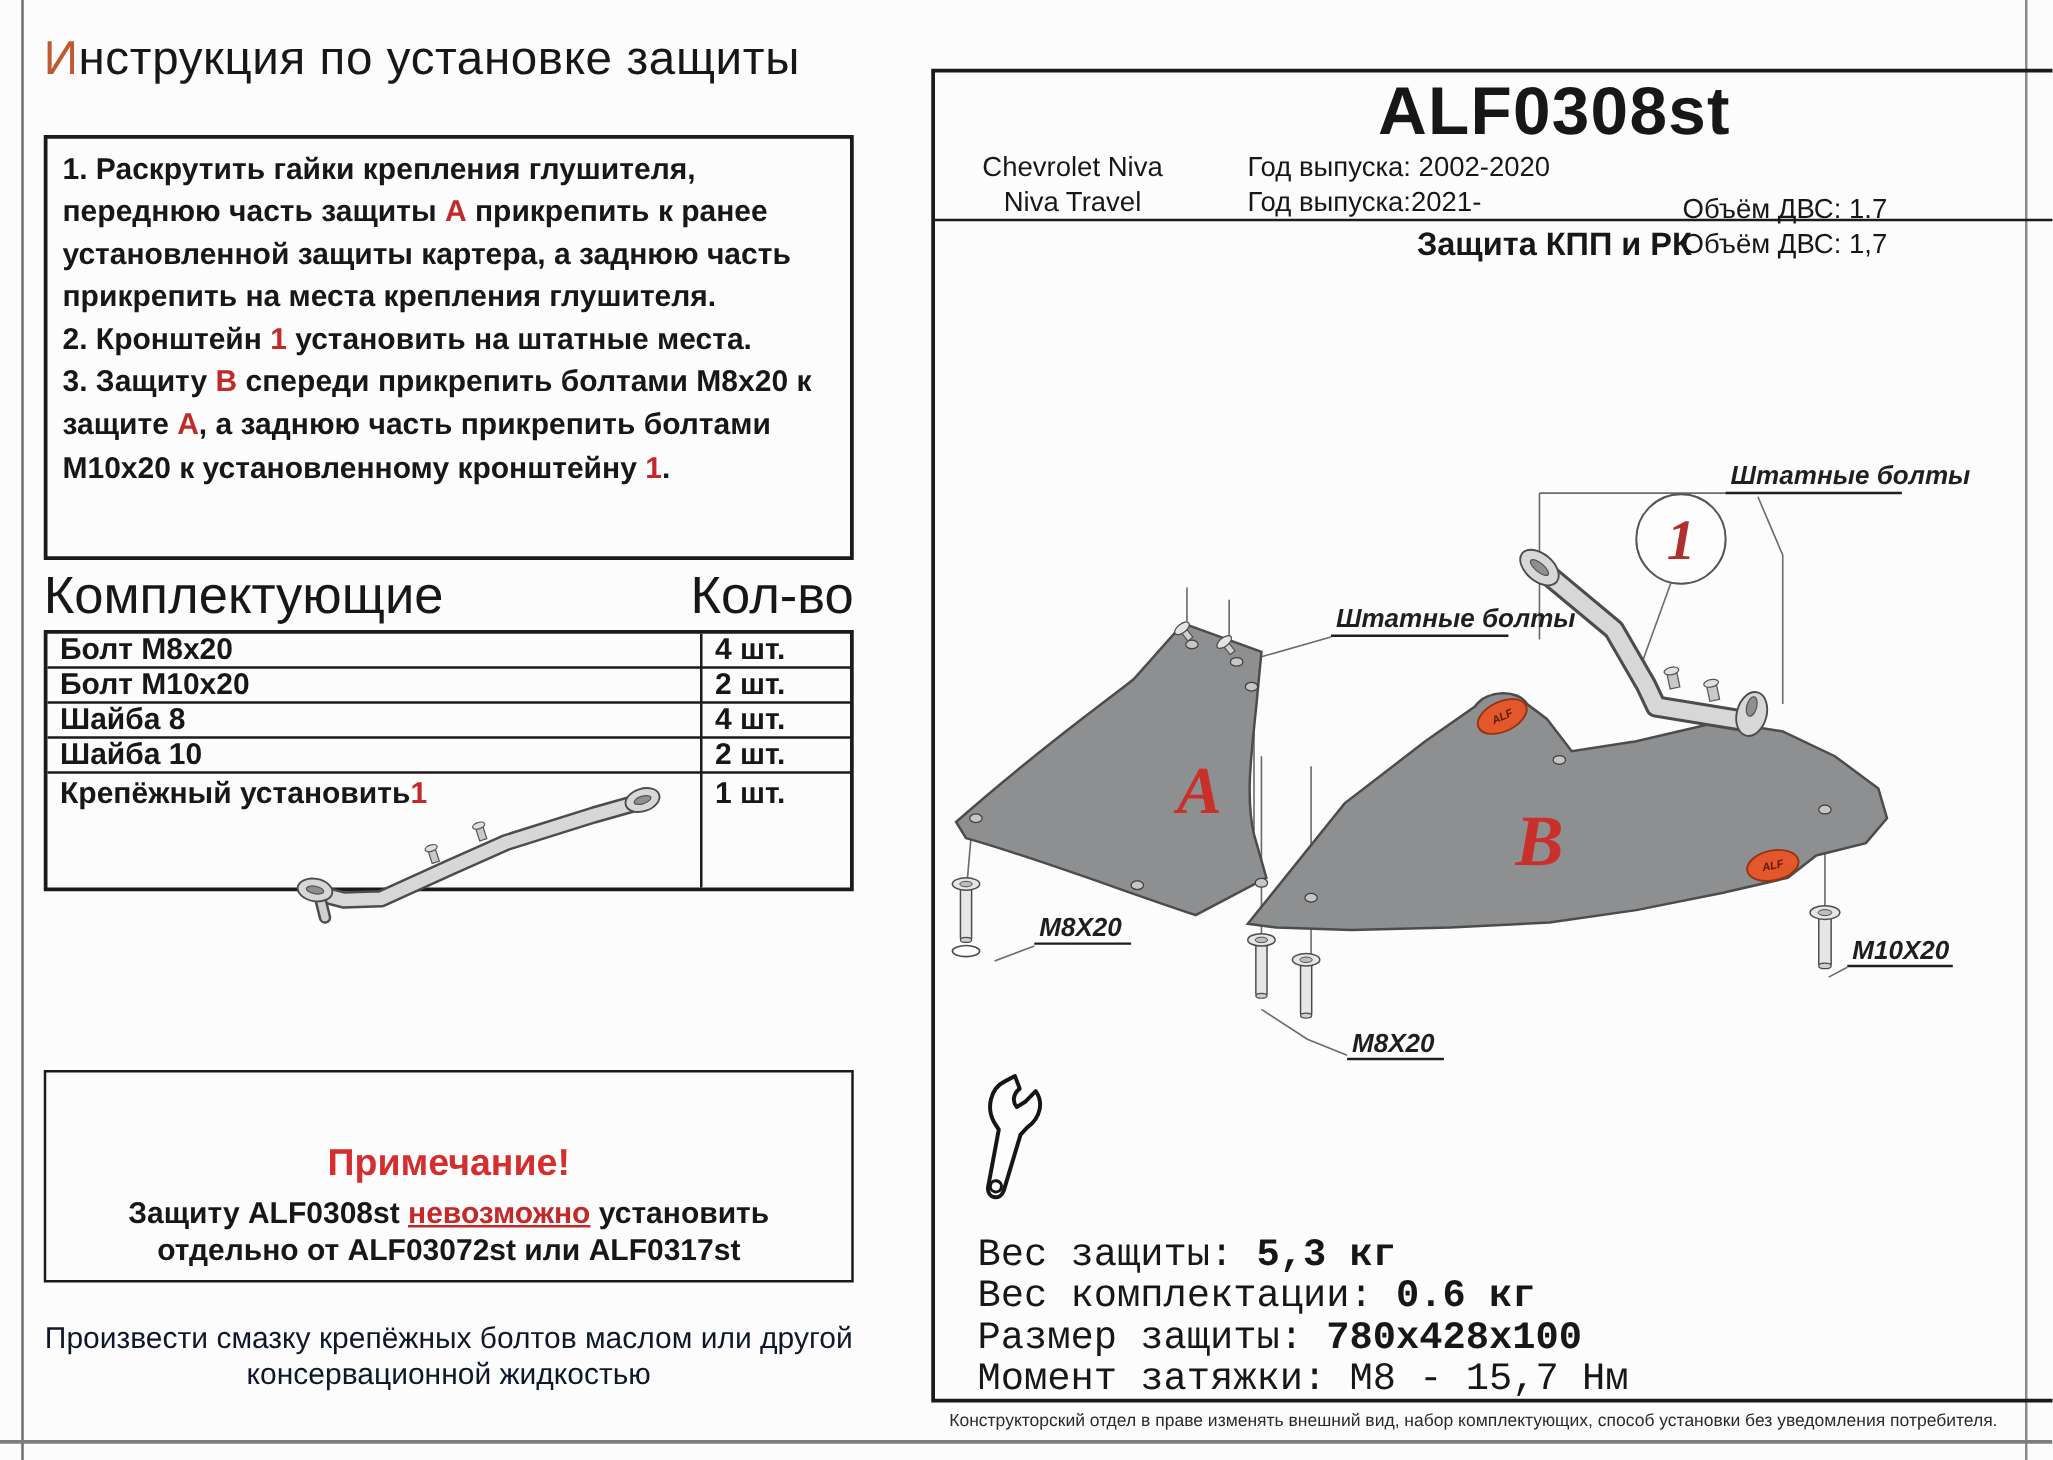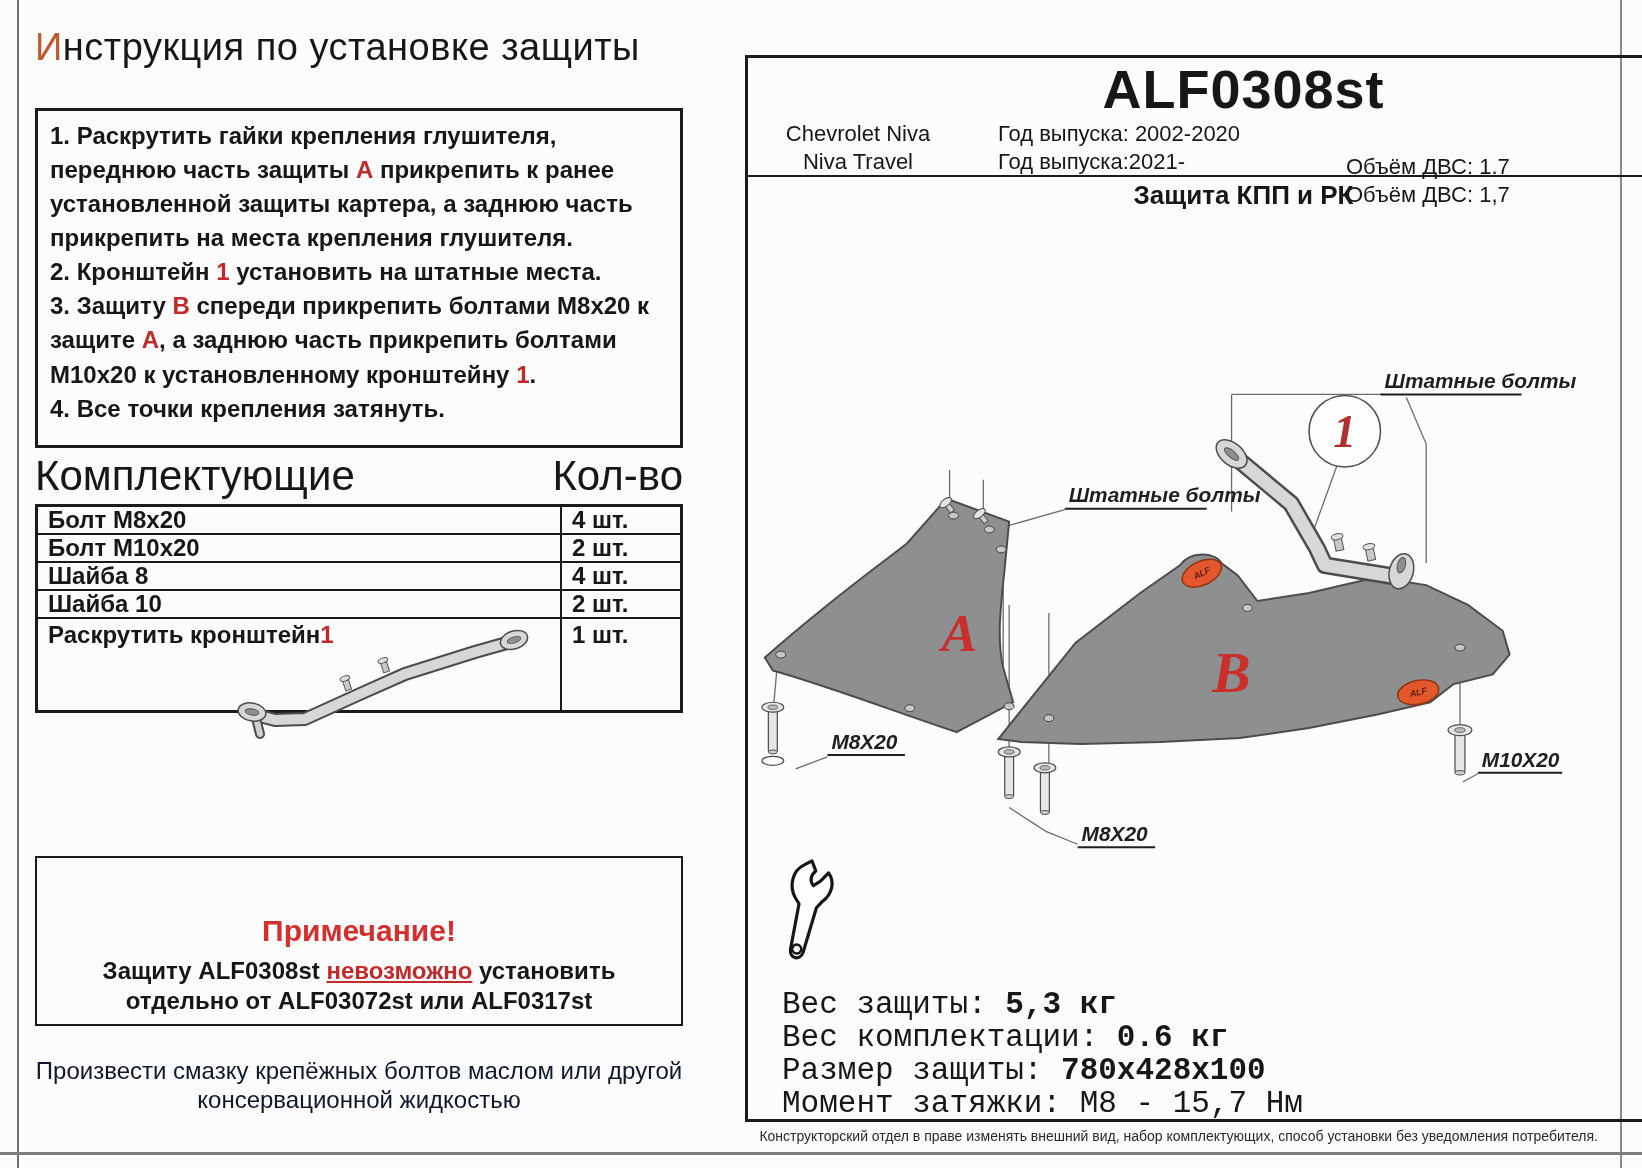--- a/index.html
+++ b/index.html
@@ -88,21 +88,20 @@
 <div class="edge" id="edge-right"></div>
 <div class="edge" id="edge-bottom"></div>
 
 <h1 id="main-title"><span id="title-first">И</span><span>нструкция по установке защиты</span></h1>
 
 <div id="instruction-box">
   <div>
       <p><span>1. Раскрутить гайки крепления глушителя, переднюю часть защиты </span><span class="accent">А</span><span> прикрепить к ранее установленной защиты картера, а заднюю часть прикрепить на места крепления глушителя.</span></p>
       <p><span>2. Кронштейн </span><span class="accent">1</span><span> установить на штатные места.</span></p>
       <p><span>3. Защиту </span><span class="accent">В</span><span> спереди прикрепить болтами М8х20 к защите </span><span class="accent">А</span><span>, а заднюю часть прикрепить болтами М10х20 к установленному кронштейну </span><span class="accent">1</span><span>.</span></p>
-      <p><span>4. Все точки крепления затянуть.</span></p>
     </div>
 </div>
 
 <div id="components-header">
   <span>Комплектующие</span>
   <span>Кол-во</span>
 </div>
 
 <div id="components-table">
     <div class="c-name c-line">
@@ -115,21 +114,21 @@
     <div class="c-qty c-line">2 шт.</div>
     <div class="c-name c-line">
       <span>Шайба 8</span>
     </div>
     <div class="c-qty c-line">4 шт.</div>
     <div class="c-name c-line">
       <span>Шайба 10</span>
     </div>
     <div class="c-qty c-line">2 шт.</div>
     <div class="c-name c-tall">
-      <span>Раскрутить кронштейн </span>
+      <span>Крепёжный установить </span>
       <span class="accent">1</span>
     </div>
     <div class="c-qty c-tall">1 шт.</div>
   </div>
 
 <svg id="table-bracket-svg" viewBox="0 0 310 118">
   <g>
     <polyline points="22,92 45,98 75,97 130,72 175,52 245,30 284,19" fill="none" stroke="#4c4c4c" stroke-width="14" stroke-linejoin="round" stroke-linecap="round"></polyline>
     <polyline points="22,92 45,98 75,97 130,72 175,52 245,30 284,19" fill="none" stroke="#d7d7d7" stroke-width="10" stroke-linejoin="round" stroke-linecap="round"></polyline>
     <polyline points="26,96 30,112" fill="none" stroke="#4c4c4c" stroke-width="10" stroke-linecap="round"></polyline>

